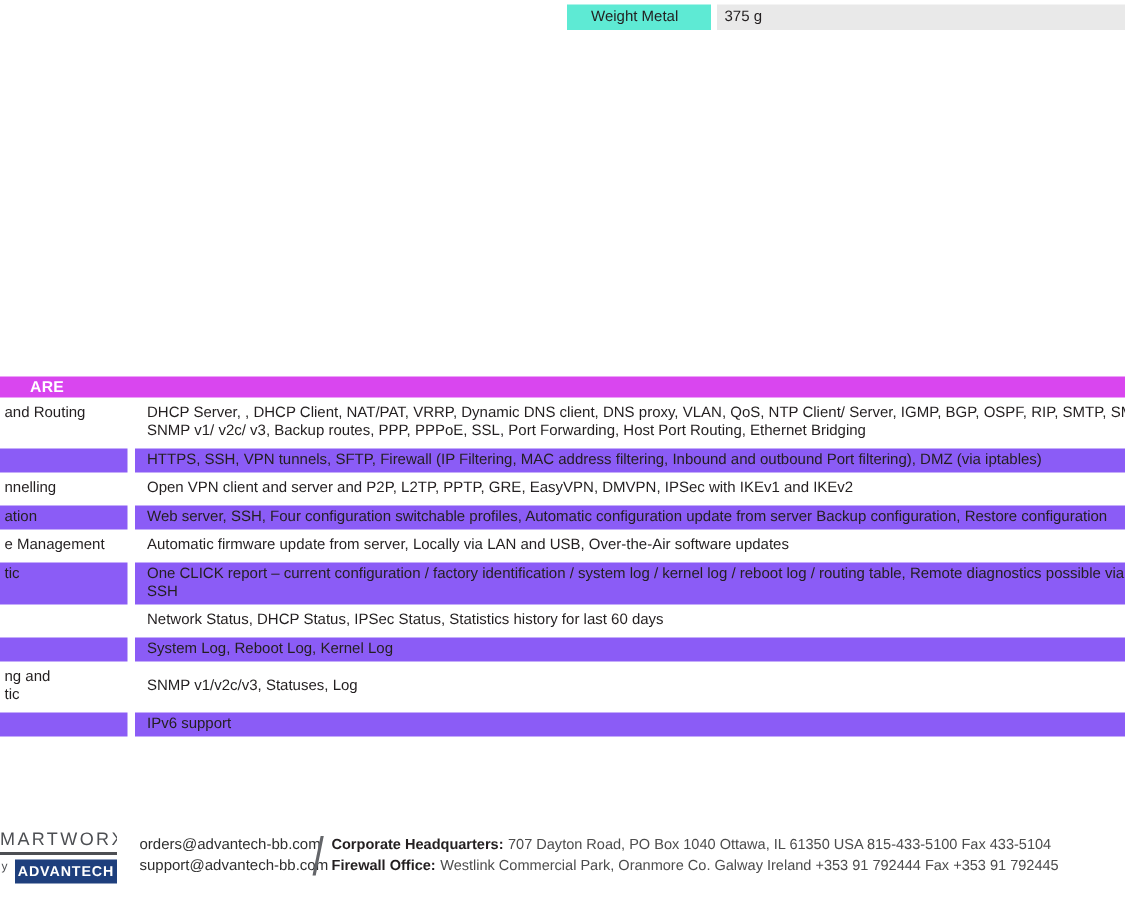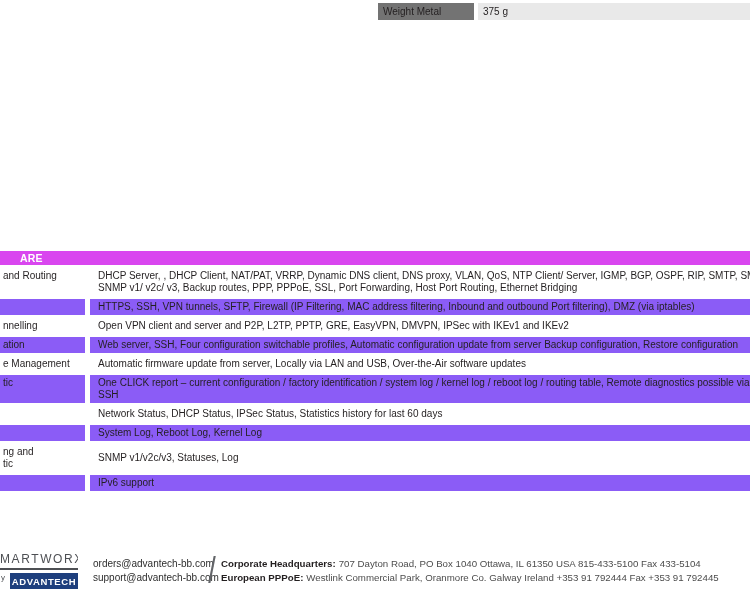--- a/index.html
+++ b/index.html
@@ -4,21 +4,21 @@
 <style>
   * { margin:0; padding:0; box-sizing:border-box; }
   html,body { width:750px; height:608px; background:#ffffff; overflow:hidden;
               font-family:"Liberation Sans", sans-serif; color:#231f20; }
   .page { position:relative; width:750px; height:608px; }
 
   
   .spec-table { position:absolute; left:378px; top:0; width:372px; }
   .spec-cut-row { height:3px; background:#ffffff; overflow:hidden; }
   .spec-row { display:flex; height:17px; align-items:center; font-size:10px; }
-  .spec-label { width:96px; background:#737373; height:100%; display:flex; align-items:center; padding-left:5px; }
+  .spec-label { width:96px; background:#5eead4; height:100%; display:flex; align-items:center; padding-left:16px; }
   .spec-gap { width:4px; background:#ffffff; height:100%; }
   .spec-value { flex:1; background:#e9e9e9; height:100%; display:flex; align-items:center; padding-left:5px; }
 
   
   .software { position:absolute; left:0; top:251px; width:750px; }
   .sw-header { height:14px; background:#d946ef; color:#ffffff; font-weight:bold;
                font-size:10.5px; line-height:14px; padding-left:20px; letter-spacing:0.2px; }
   .sw-row { display:flex; margin-top:3px; font-size:10px; }
   .shade-gray  .cell-label, .shade-gray  .cell-content { background:#8b5cf6; }
   .shade-white .cell-label, .shade-white .cell-content { background:#ffffff; }
@@ -147,18 +147,18 @@
     <div class="emails">
       <div>orders@advantech-bb.com</div>
       <div>support@advantech-bb.com</div>
     </div>
     <div class="slash">/</div>
     <div class="addresses">
       <div>
         <span class="addr-label">Corporate Headquarters:</span><span class="addr-text">707 Dayton Road, PO Box 1040 Ottawa, IL 61350 USA  815-433-5100  Fax 433-5104</span>
       </div>
       <div>
-        <span class="addr-label">European PPPoE:</span><span class="addr-text">Westlink Commercial Park, Oranmore Co. Galway Ireland  +353 91 792444  Fax +353 91 792445</span>
+        <span class="addr-label">Firewall Office:</span><span class="addr-text">Westlink Commercial Park, Oranmore Co. Galway Ireland  +353 91 792444  Fax +353 91 792445</span>
       </div>
     </div>
   </div>
 
 </div>
 
 </body></html>

